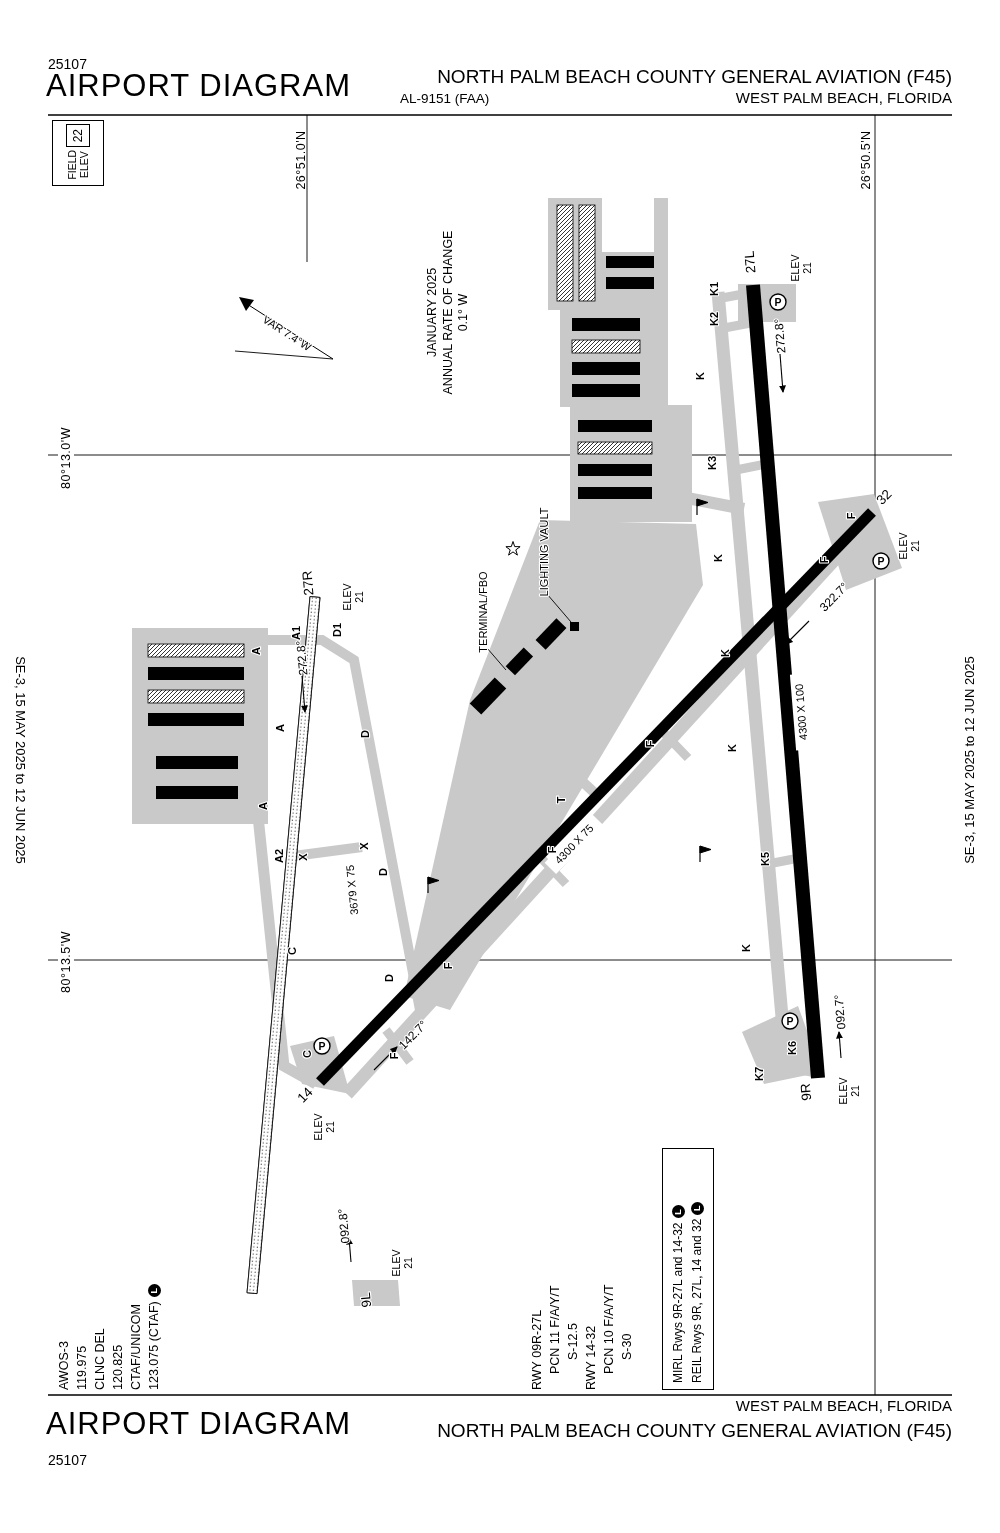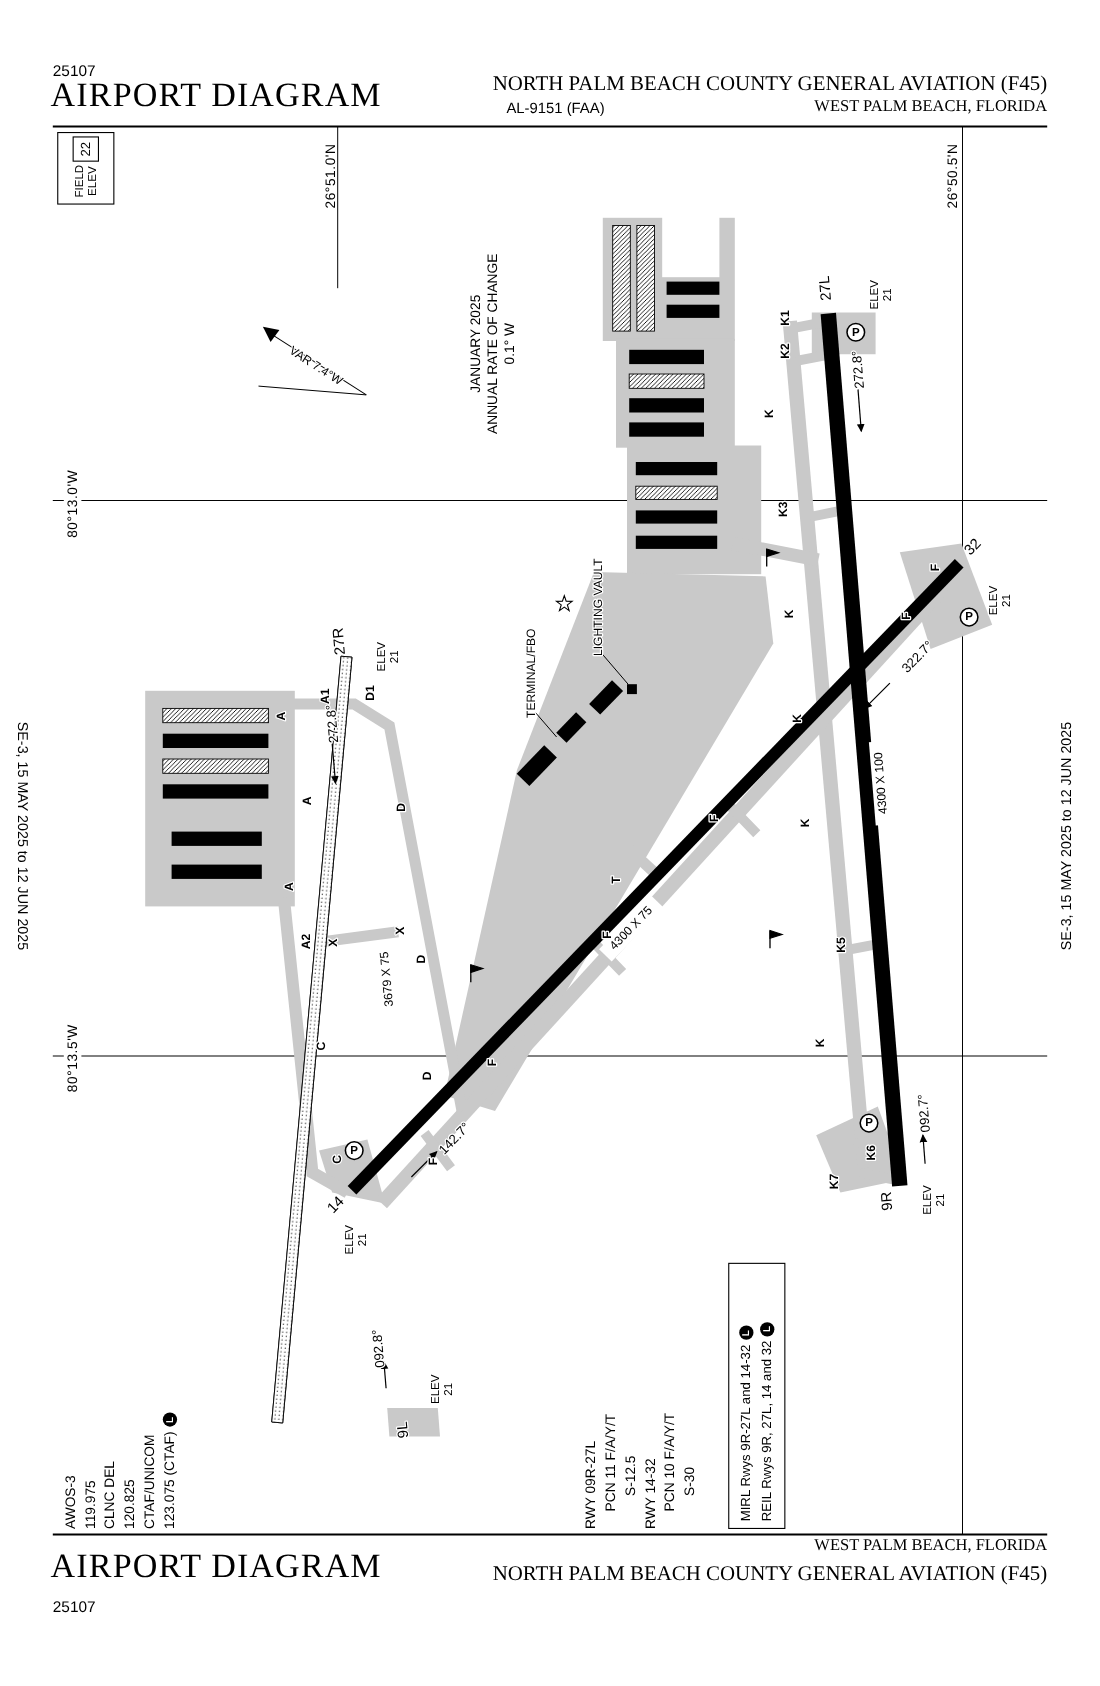--- a/index.html
+++ b/index.html
@@ -1,18 +1,18 @@
 <!DOCTYPE html>
 <html><head>
 <meta charset="utf-8">
 <style>
 *{margin:0;padding:0;box-sizing:border-box;}
 html,body{width:1000px;height:1533px;background:#fff;color:#000;
   font-family:"Liberation Sans",sans-serif;position:relative;overflow:hidden;}
-.serif{font-family:Liberation Serif, serif;}
+.serif{font-family:Liberation Sans, sans-serif;}
 .abs{position:absolute;}
 .rl{position:absolute;transform:translate(-50%,-50%) rotate(-90deg);
   white-space:nowrap;font-size:12.5px;letter-spacing:.5px;}
 .gridlab{background:#fff;padding:1px 2px;}
 .vb{position:absolute;transform-origin:left bottom;transform:rotate(-90deg);}
 .vbcw{position:absolute;transform-origin:left top;transform:rotate(90deg);}
 .cl{display:inline-flex;align-items:center;justify-content:center;
   width:13px;height:13px;border-radius:50%;background:#000;color:#fff;
   font-size:9px;font-weight:bold;margin-left:4px;flex:0 0 auto;}
 .dline{display:flex;align-items:center;}
@@ -235,21 +235,21 @@
     <text class="tw" transform="translate(759 1074) rotate(-90)">K7</text>
   </g>
 
   <text class="s11" transform="translate(483 612) rotate(-90)">TERMINAL/FBO</text>
   <text class="s11" transform="translate(544 552) rotate(-90)">LIGHTING VAULT</text>
 </svg>
 
 <div class="abs" style="left:48px;top:56px;font-size:14px;">25107</div>
 <div class="abs serif" style="left:46px;top:68px;font-size:31px;letter-spacing:1px;">AIRPORT DIAGRAM</div>
 <div class="abs serif" style="right:48px;top:66px;font-size:19px;">NORTH PALM BEACH COUNTY GENERAL AVIATION (F45)</div>
-<div class="abs" style="left:400px;top:91px;width:210px;text-align:center;font-size:13.5px;">AL-9151 (FAA)</div>
+<div class="abs" style="left:400px;top:91px;width:210px;font-size:13.5px;">AL-9151 (FAA)</div>
 <div class="abs serif" style="right:48px;top:89px;font-size:15px;">WEST PALM BEACH, FLORIDA</div>
 
 <div class="vb" style="left:104px;top:134px;width:66px;height:52px;border:1.5px solid #000;display:flex;align-items:center;justify-content:space-between;padding:3px;">
   <div style="font-size:10.5px;line-height:1.15;text-align:center;width:36px;">FIELD ELEV</div>
   <div style="border:1.3px solid #000;font-size:12px;padding:4px 4px;">22</div>
 </div>
 
 <div class="rl" style="left:301px;top:160px;">26°51.0'N</div>
 <div class="rl" style="left:866px;top:160px;">26°50.5'N</div>
 <div class="rl gridlab" style="left:66px;top:458px;">80°13.0'W</div>

